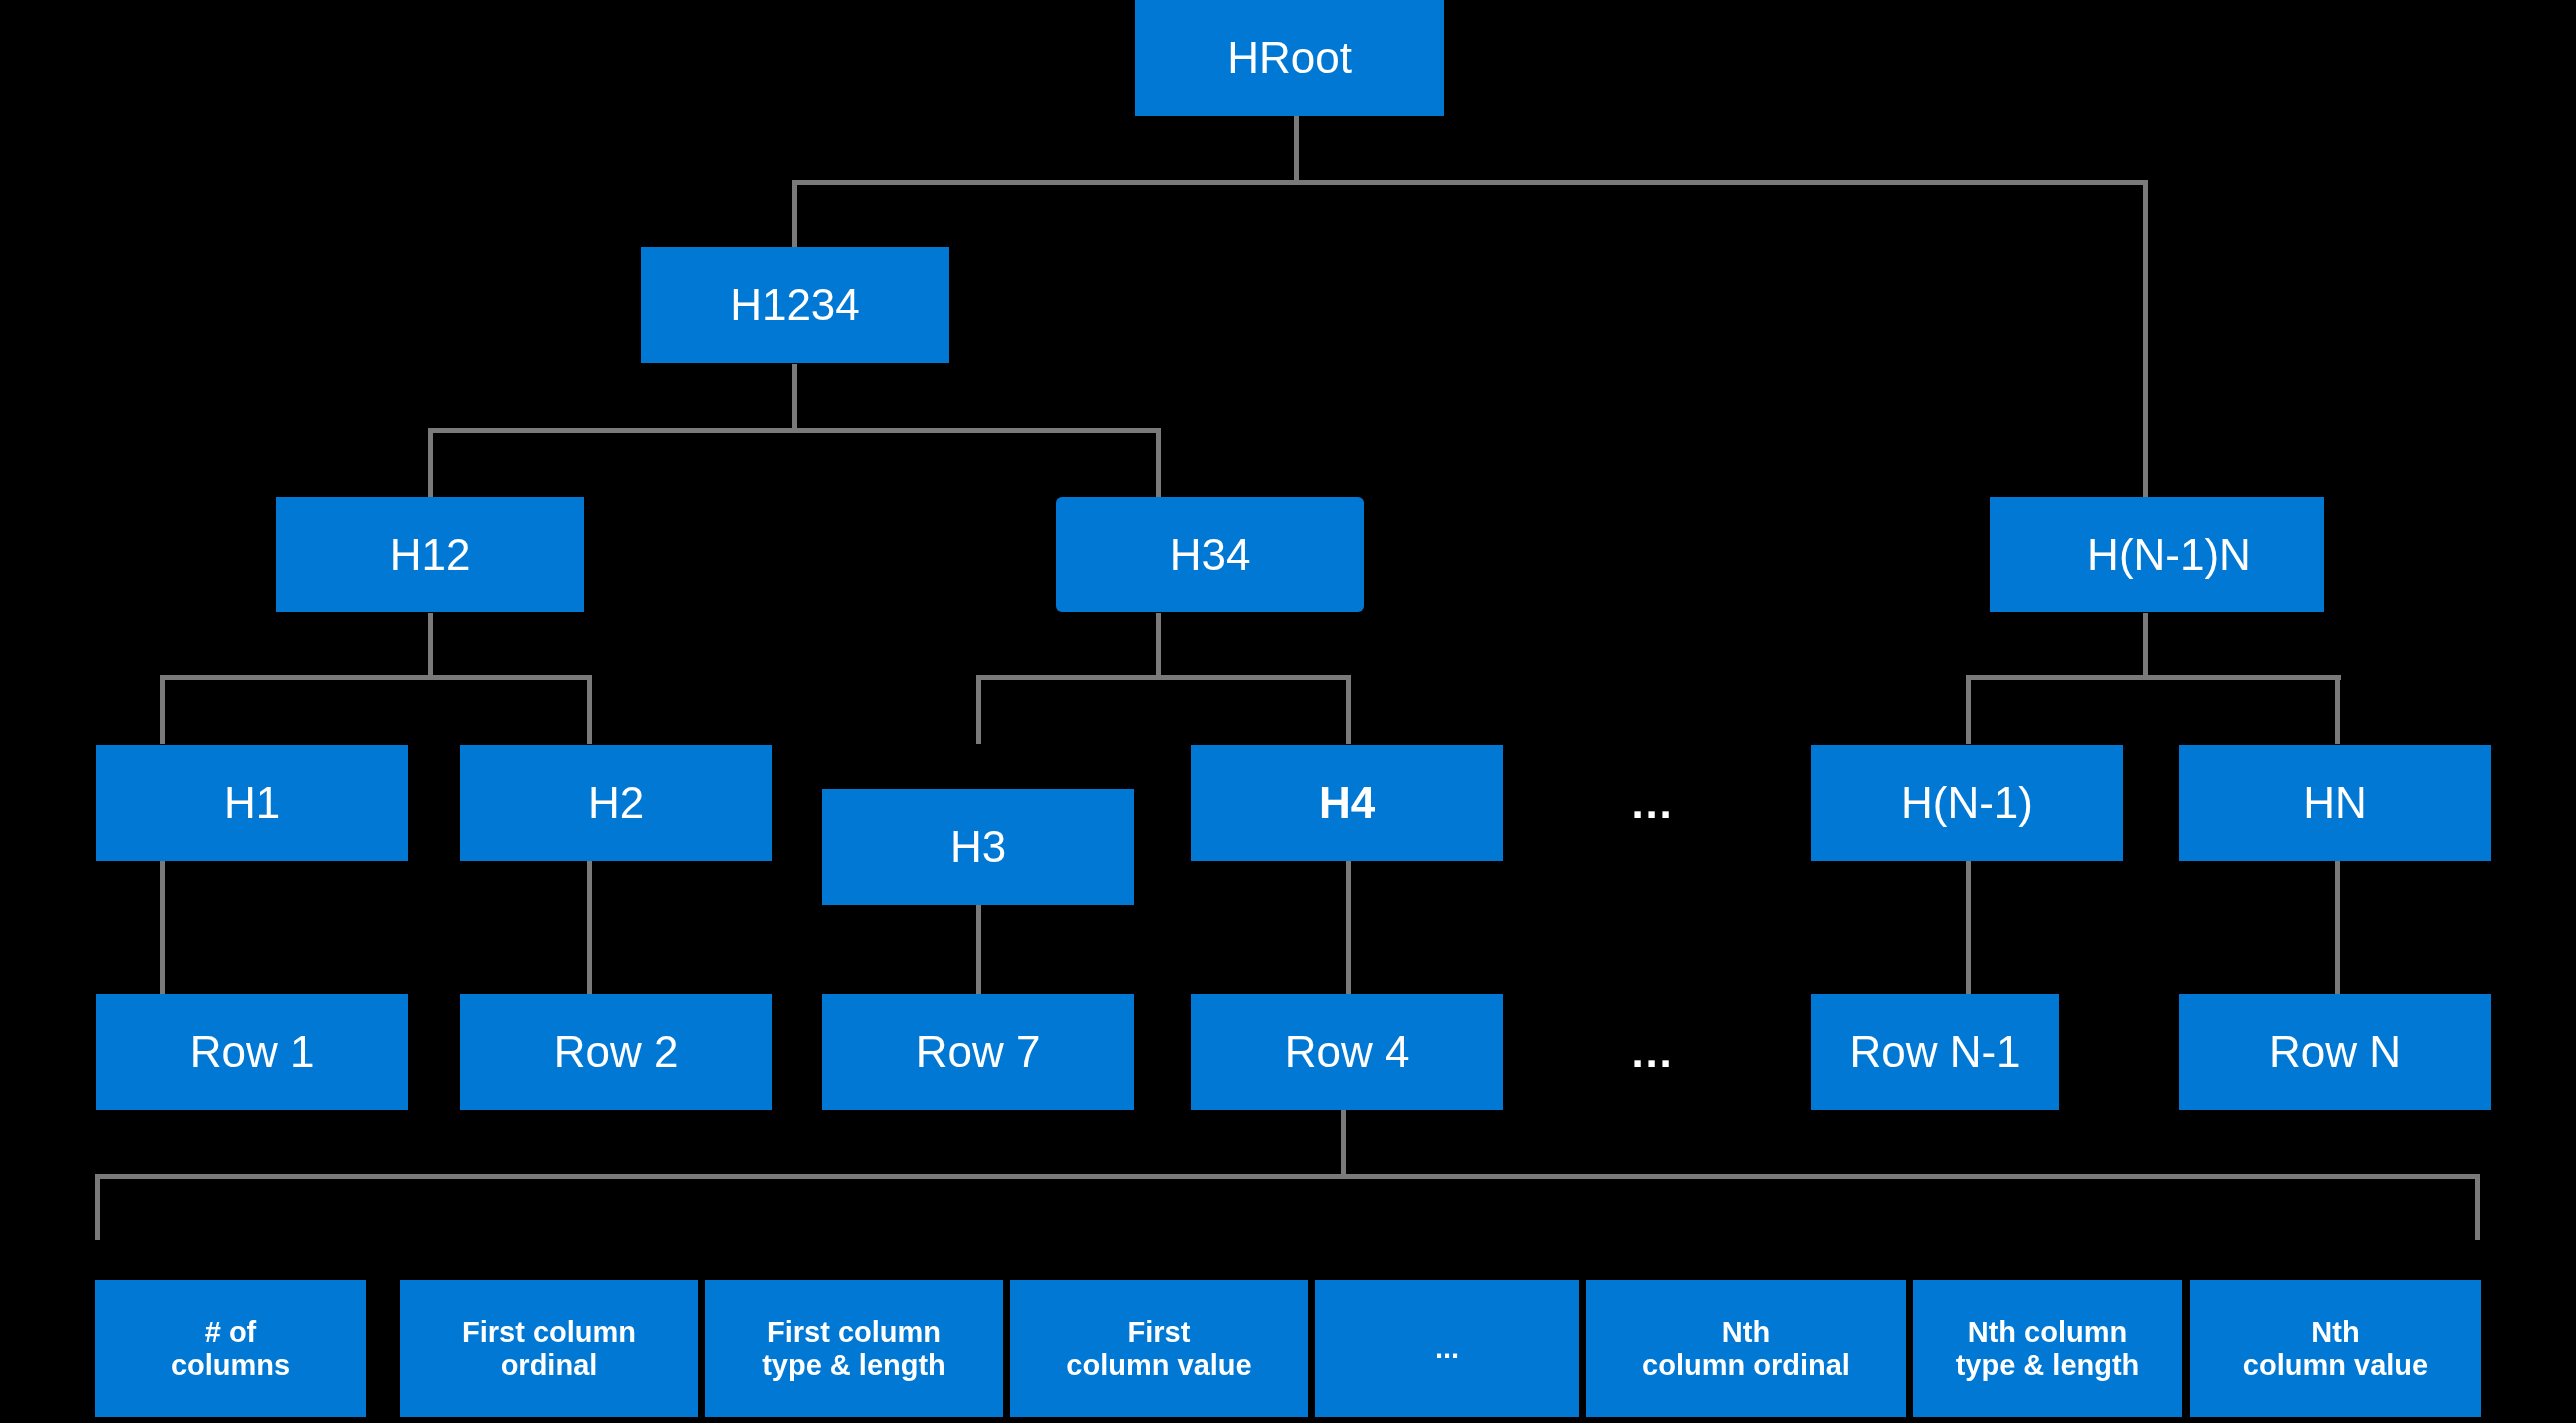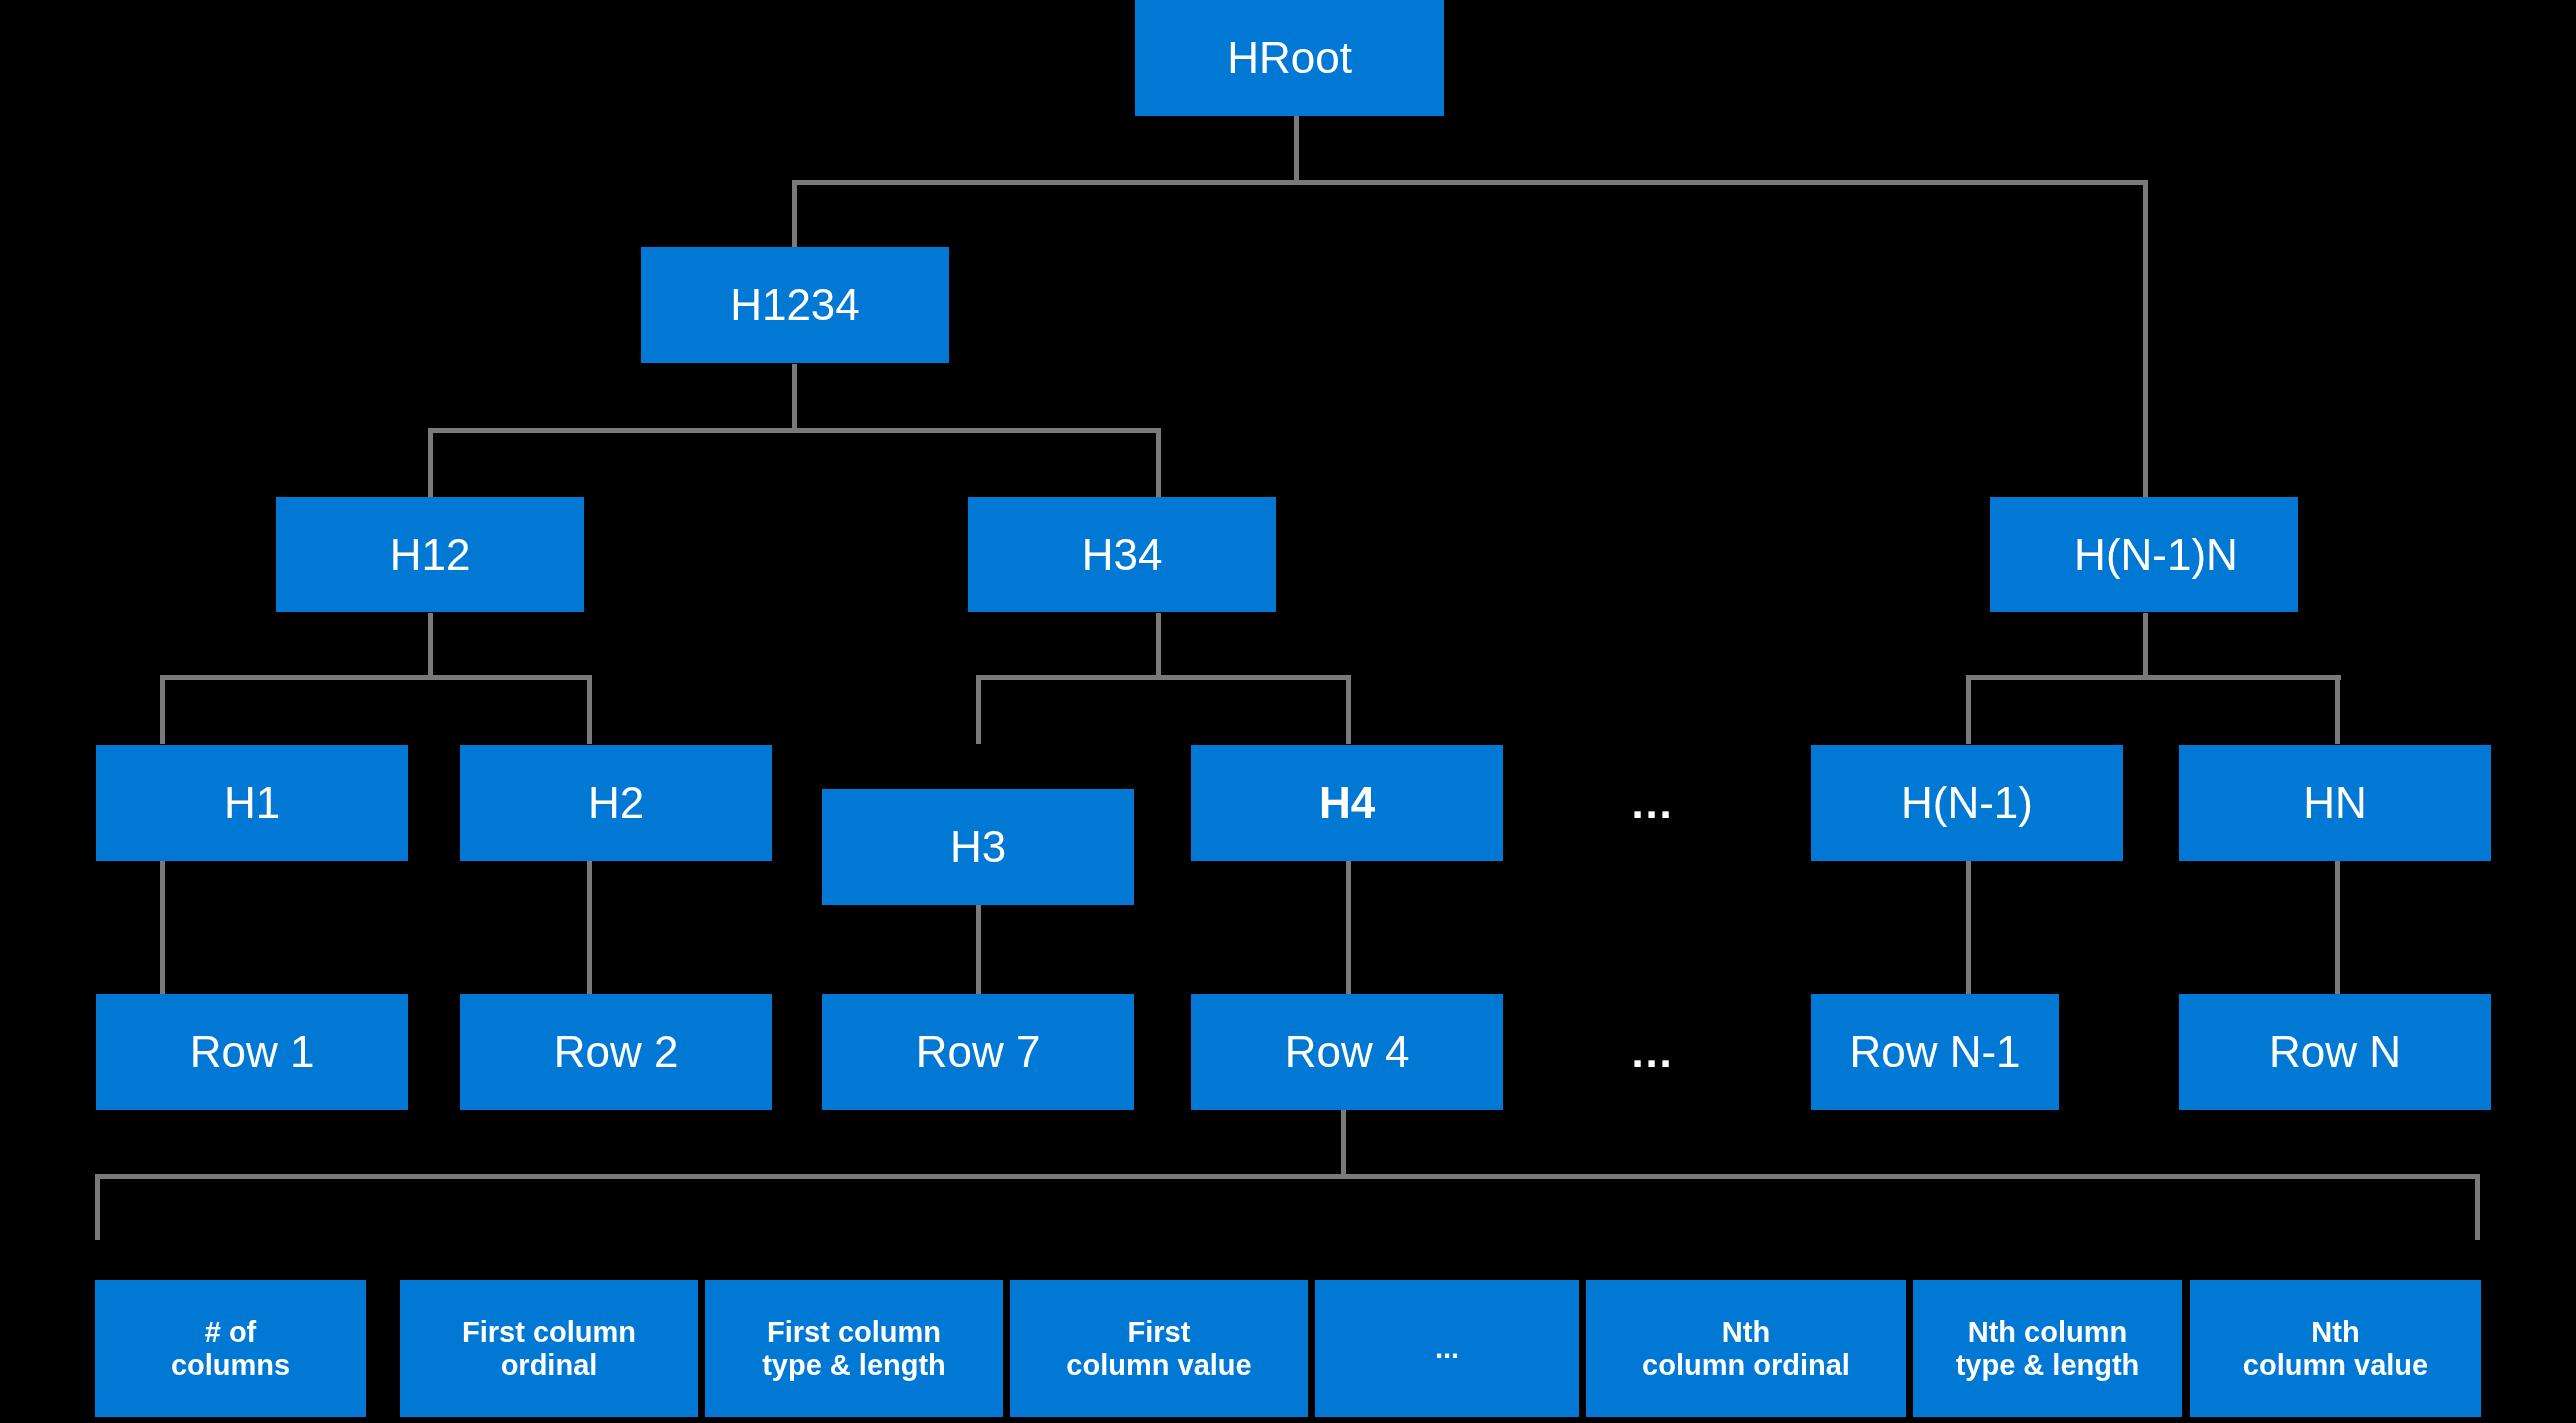--- a/index.html
+++ b/index.html
@@ -71,22 +71,22 @@
   <div class="ln v" style="left:1341px;top:1110px;height:68px;"></div>
   <div class="ln h" style="left:95px;top:1174px;width:2385px;"></div>
   <div class="ln v" style="left:95px;top:1174px;height:66px;"></div>
   <div class="ln v" style="left:2475px;top:1174px;height:66px;"></div>
 
   <div class="node lvl" style="left:1135px;top:0px;width:309px;height:116px;">HRoot</div>
 
   <div class="node lvl" style="left:641px;top:247px;width:308px;height:116px;">H1234</div>
 
   <div class="node lvl" style="left:276px;top:497px;width:308px;height:115px;">H12</div>
-  <div class="node lvl" style="left:968px;top:497px;width:308px;height:115px;">H34</div>
-  <div class="node lvl" style="left:1990px;top:497px;width:308px;height:115px;padding-left:24px;">H(N-1)N</div>
+  <div class="node lvl" style="left:1056px;top:497px;width:308px;height:115px;border-radius:6px;">H34</div>
+  <div class="node lvl" style="left:1990px;top:497px;width:334px;height:115px;padding-left:24px;">H(N-1)N</div>
 
   <div class="node lvl" style="left:96px;top:745px;width:312px;height:116px;">H1</div>
   <div class="node lvl" style="left:460px;top:745px;width:312px;height:116px;text-align:right;">H2</div>
   <div class="node lvl" style="left:822px;top:745px;width:312px;height:116px;margin-top:44px;">H3</div>
   <div class="node lvl" style="left:1191px;top:745px;width:312px;height:116px;font-weight:bold;">H4</div>
   <div class="ellipsis" style="left:1593px;top:745px;width:119px;height:116px;">...</div>
   <div class="node lvl" style="left:1811px;top:745px;width:312px;height:116px;">H(N-1)</div>
   <div class="node lvl" style="left:2179px;top:745px;width:312px;height:116px;">HN</div>
 
   <div class="node rowbox" style="left:96px;top:994px;width:312px;height:116px;">Row 1</div>

